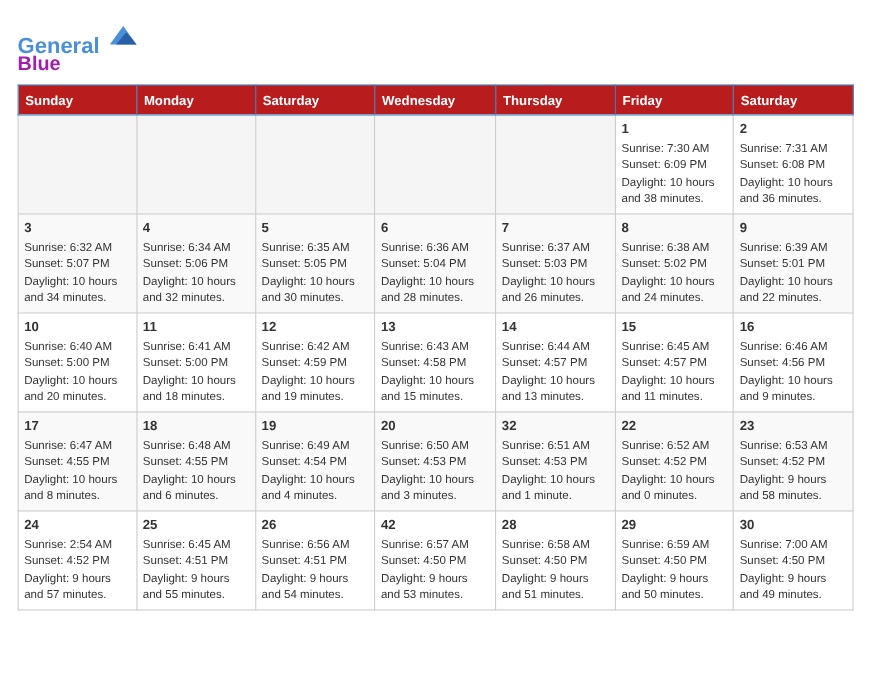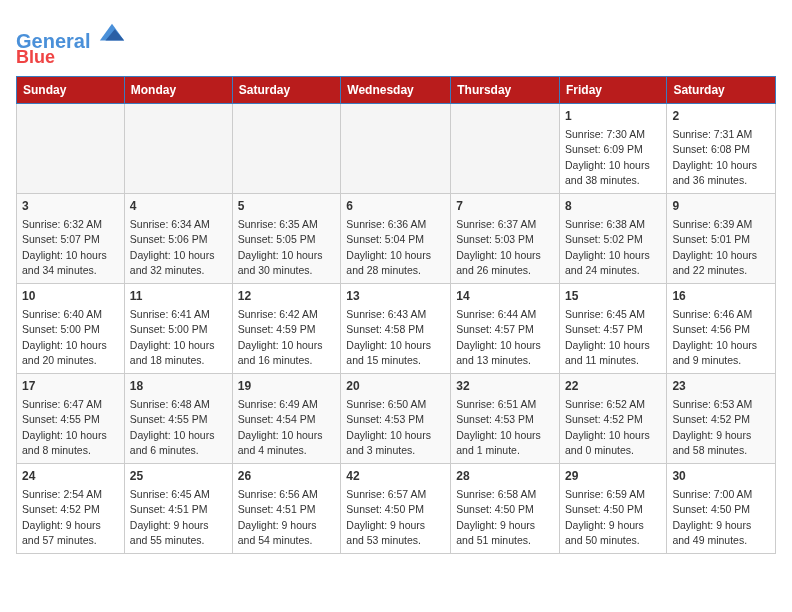--- a/index.html
+++ b/index.html
@@ -95,21 +95,21 @@
       <div style="display:flex;align-items:center;">
         <div class="logo-text">
           <span>General</span>
           <svg class="logo-icon" viewBox="0 0 30 30" xmlns="http://www.w3.org/2000/svg">
             <polygon points="2,22 15,4 28,22" fill="#4a90d9"></polygon>
             <polygon points="8,22 18,10 28,22" fill="#2a5fa5"></polygon>
           </svg>
         </div>
         <div></div>
       </div>
-      <div class="logo-text" style="color:#ef4444;font-size:18px;margin-top:-4px;">Blue</div>
+      <div class="logo-text" style="color:#a21caf;font-size:18px;margin-top:-4px;">Blue</div>
     </div>
   </div>
   <div class="title-area">
     <div class="month-title"></div>
     <div class="location"></div>
   </div>
 </div>
 
 <table class="calendar">
   <thead>
@@ -209,21 +209,21 @@
           <div>Sunrise: 6:41 AM</div>
           <div>Sunset: 5:00 PM</div>
           <div>Daylight: 10 hours</div>
           <div>and 18 minutes.</div>
         </td>
         <td>
           <span class="day-num">12</span>
           <div>Sunrise: 6:42 AM</div>
           <div>Sunset: 4:59 PM</div>
           <div>Daylight: 10 hours</div>
-          <div>and 16 minutes.</div>
+          <div>and 19 minutes.</div>
         </td>
         <td>
           <span class="day-num">13</span>
           <div>Sunrise: 6:43 AM</div>
           <div>Sunset: 4:58 PM</div>
           <div>Daylight: 10 hours</div>
           <div>and 15 minutes.</div>
         </td>
         <td>
           <span class="day-num">14</span>

